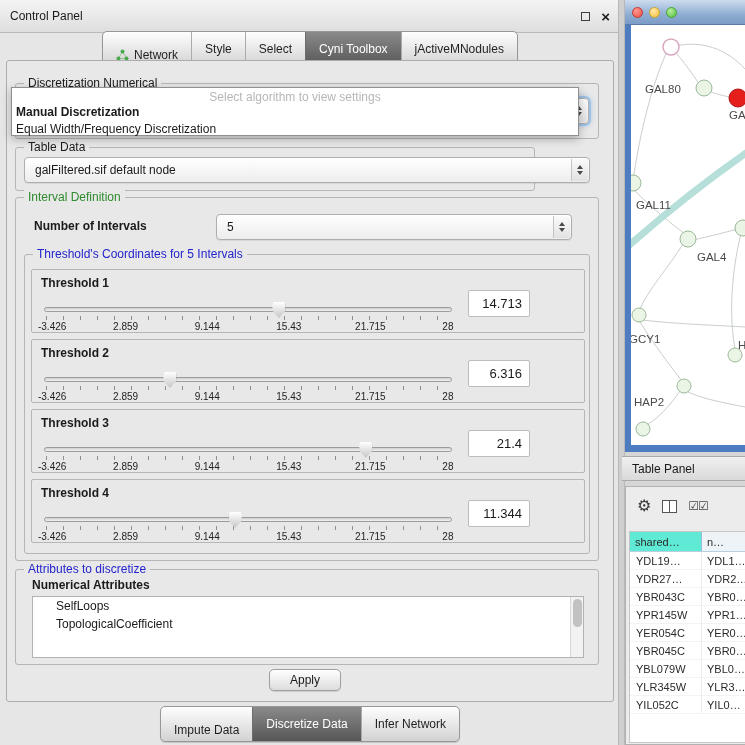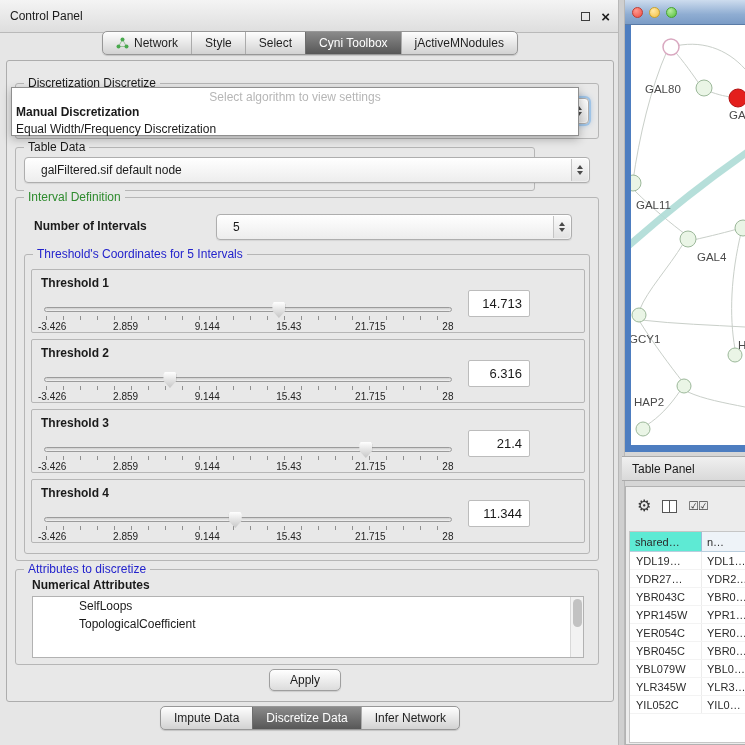--- a/index.html
+++ b/index.html
@@ -9,31 +9,31 @@
 
 .control-panel{position:absolute;left:0;top:0;width:620px;height:745px;background:#e6e6e6;}
 .cp-titlebar{position:absolute;left:0;top:0;width:620px;height:22px;background:linear-gradient(#f4f4f4,#dedede);border-bottom:1px solid #b9b9b9;display:flex;align-items:center;padding:16px 10px;}
 .win-controls{margin-left:auto;display:flex;align-items:center;gap:11px;}
 .min-box{width:9px;height:9px;border:1.5px solid #3d3d3d;}
 .close-x{font-size:15px;font-weight:bold;color:#1d1d1d;line-height:1;}
 
 .tabs-row{position:absolute;left:0;top:31px;width:620px;display:flex;justify-content:center;}
 .seg{display:flex;border:1px solid #979797;border-radius:5px;overflow:hidden;background:linear-gradient(#fefefe,#d2d2d2);box-shadow:0 1px 1px rgba(0,0,0,.15);}
 .seg .tab{display:flex;align-items:center;gap:5px;padding:4px 13px;border-left:1px solid #ababab;color:#1f1f1f;white-space:nowrap;}
-.seg .tab:first-child{border-left:none;}
+.seg .tab:first-child{border-left:none;margin-top:12px;}
 .seg .tab.sel{background:linear-gradient(#8a8a8a,#575757);color:#fff;border-left-color:#6e6e6e;}
 
 .inner-panel{position:absolute;left:6px;top:60px;width:608px;height:642px;border:1px solid #adadad;border-radius:3px;background:#e8e8e8;}
 
 .group{position:absolute;border:1px solid #b6b6b6;border-radius:3px;}
 .gtitle{position:absolute;top:-8px;left:8px;background:#e8e8e8;padding:0 4px;line-height:15px;white-space:nowrap;}
 .gtitle.green{color:#2e8b2e;}
 .gtitle.blue{color:#2323cc;}
 
-.combo{position:absolute;height:26px;border:1px solid #aeaeae;border-radius:4px;background:linear-gradient(#ffffff,#ededed);display:flex;align-items:center;padding:0 24px 0 16px;box-shadow:0 1px 1px rgba(0,0,0,.08);white-space:nowrap;overflow:hidden;}
+.combo{position:absolute;height:26px;border:1px solid #aeaeae;border-radius:4px;background:linear-gradient(#ffffff,#ededed);display:flex;align-items:center;padding:0 24px 0 10px;box-shadow:0 1px 1px rgba(0,0,0,.08);white-space:nowrap;overflow:hidden;}
 .combo .stepper{position:absolute;right:1px;top:1px;bottom:1px;width:17px;border-left:1px solid #c4c4c4;display:flex;flex-direction:column;align-items:center;justify-content:center;gap:2px;background:linear-gradient(#fafafa,#e2e2e2);border-radius:0 3px 3px 0;}
 .tri-up{width:0;height:0;border-left:3.5px solid transparent;border-right:3.5px solid transparent;border-bottom:4.5px solid #4a4a4a;}
 .tri-down{width:0;height:0;border-left:3.5px solid transparent;border-right:3.5px solid transparent;border-top:4.5px solid #4a4a4a;}
 .focus-combo{box-shadow:0 0 0 2px #9ec3e6,0 0 6px #7aa8d8;z-index:2;}
 
 .popup{position:absolute;left:4px;top:26px;width:568px;height:49px;background:#fff;border:1px solid #8f8f8f;box-shadow:0 3px 9px rgba(0,0,0,.28);z-index:10;}
 .popup .ph{color:#b6b6b6;text-align:center;padding-top:2px;}
 .popup .opt{padding:1px 4px;line-height:15px;}
 .popup .opt.b{font-weight:bold;}
 
@@ -42,21 +42,21 @@
 .slider{position:absolute;left:12px;top:32px;width:408px;height:30px;}
 .track{position:absolute;left:0;top:5px;width:100%;height:5px;border:1px solid #9b9b9b;border-radius:3px;background:linear-gradient(#cfcfcf,#f2f2f2);}
 .ticks{position:absolute;left:2px;right:2px;top:14px;height:4px;background-image:repeating-linear-gradient(to right,#8f8f8f 0,#8f8f8f 1px,transparent 1px,transparent 17px);}
 .thumb{position:absolute;top:0;width:13px;height:16px;margin-left:-7px;background:linear-gradient(#ffffff,#c6c6c6);clip-path:polygon(10% 0,90% 0,100% 15%,100% 55%,50% 100%,0 55%,0 15%);filter:drop-shadow(0 0 1px #787878);}
 .scale{position:absolute;left:0;top:19px;width:100%;height:12px;font-size:10px;color:#222;}
 .scale span{position:absolute;transform:translateX(-50%);white-space:nowrap;}
 .val-field{position:absolute;left:436px;top:20px;width:62px;height:27px;background:#fff;border:1px solid #bcbcbc;border-radius:2px;font-size:13px;text-align:right;padding:5px 7px 0 0;}
 
 .attr-head{position:absolute;left:16px;top:8px;font-weight:bold;}
 .listbox{position:absolute;left:16px;top:26px;width:552px;height:62px;background:#fff;border:1px solid #b2b2b2;overflow:hidden;}
-.litem{padding:1px 23px;line-height:16px;margin-left:23px;}
+.litem{padding:1px 23px;line-height:16px;}
 .vscroll{position:absolute;right:0;top:0;bottom:0;width:13px;background:#f2f2f2;border-left:1px solid #d8d8d8;}
 .vthumb{position:absolute;left:1.5px;top:2px;width:9px;height:28px;background:#c2c2c2;border-radius:5px;}
 
 .apply-btn{position:absolute;left:262px;top:608px;width:72px;height:22px;border:1px solid #9f9f9f;border-radius:5px;background:linear-gradient(#ffffff,#dcdcdc);text-align:center;line-height:20px;box-shadow:0 1px 1px rgba(0,0,0,.12);}
 .bottom-tabs{position:absolute;left:0;top:706px;width:620px;display:flex;justify-content:center;}
 
 
 .splitter{position:absolute;left:618px;top:0;width:7px;height:745px;background:#cfcfcf;border-left:1px solid #b8b8b8;border-right:1px solid #b8b8b8;}
 .net-window{position:absolute;left:625px;top:0;width:120px;height:452px;background:#4d7dc0;}
 .net-titlebar{position:absolute;left:0;top:0;width:100%;height:25px;background:linear-gradient(#cddcee,#8fadd2 60%,#7b9cc6);display:flex;align-items:center;gap:6px;padding-left:7px;border-bottom:1px solid #5a7ba6;}
@@ -119,21 +119,21 @@
           </div>
         <div class="tab">
             <span>jActiveMNodules</span>
           </div>
       </div>
     </div>
 
     <div class="inner-panel">
 
       <div class="group" style="left:8px;top:22px;width:584px;height:56px;">
-        <span class="gtitle">Discretization Discretize</span>
+        <span class="gtitle">Discretization Numerical</span>
       </div>
 
       <div class="combo focus-combo" style="left:16px;top:37px;width:566px;">
         <span class="stepper">
             <span class="tri-up"></span>
             <span class="tri-down"></span>
           </span>
       </div>
 
       <div class="popup">

